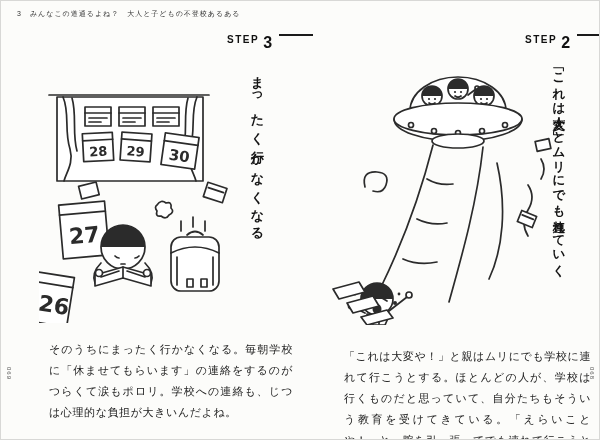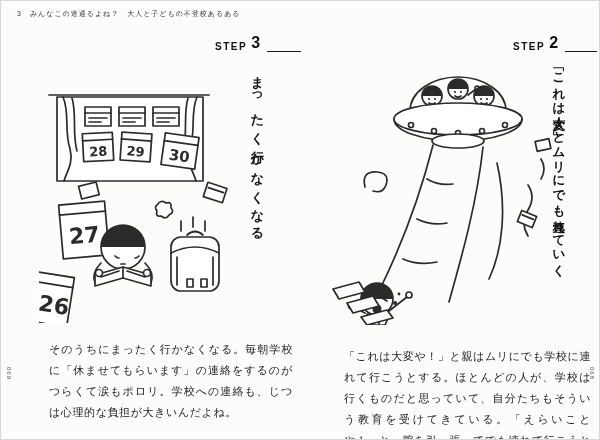--- a/index.html
+++ b/index.html
@@ -1,19 +1,19 @@
 <!DOCTYPE html>
 <html><head>
 <meta charset="utf-8">
 <style>
   html,body{margin:0;padding:0;background:#e9e9e7;}
   body{width:600px;height:440px;position:relative;font-family:"Liberation Sans","DejaVu Sans",sans-serif;}
   .spread{position:absolute;left:0;top:0;width:598px;height:438px;background:#fcfcfa;border:1px solid #d8d8d6;overflow:hidden;}
   .running-header{position:absolute;left:16px;top:8px;font-size:7px;letter-spacing:1px;color:#333;}
-  .step-heading{position:absolute;display:flex;align-items:flex-end;height:18px;}
+  .step-heading{position:absolute;display:flex;align-items:flex-start;height:18px;margin-left:12px;}
   .step-left{left:214px;top:33px;width:86px;}
   .step-right{left:512px;top:33px;width:84px;}
   .step-word{font-size:10px;font-weight:bold;letter-spacing:1.5px;color:#111;}
   .step-number{font-size:16px;font-weight:bold;color:#111;margin-left:4px;}
   .step-rule{flex:1;height:1.5px;background:#1a1a1a;margin-left:7px;}
   .caption{position:absolute;writing-mode:vertical-rl;font-weight:700;color:#141414;}
   .caption-left{left:247px;top:66px;font-size:13px;letter-spacing:3.5px;}
   .caption-right{left:549px;top:62px;font-size:12.5px;letter-spacing:0.5px;}
   .body-text{position:absolute;font-size:11px;line-height:1.92;letter-spacing:0.6px;color:#222;text-align:justify;margin:12px;}
   .body-left{left:36px;top:326px;width:244px;}

